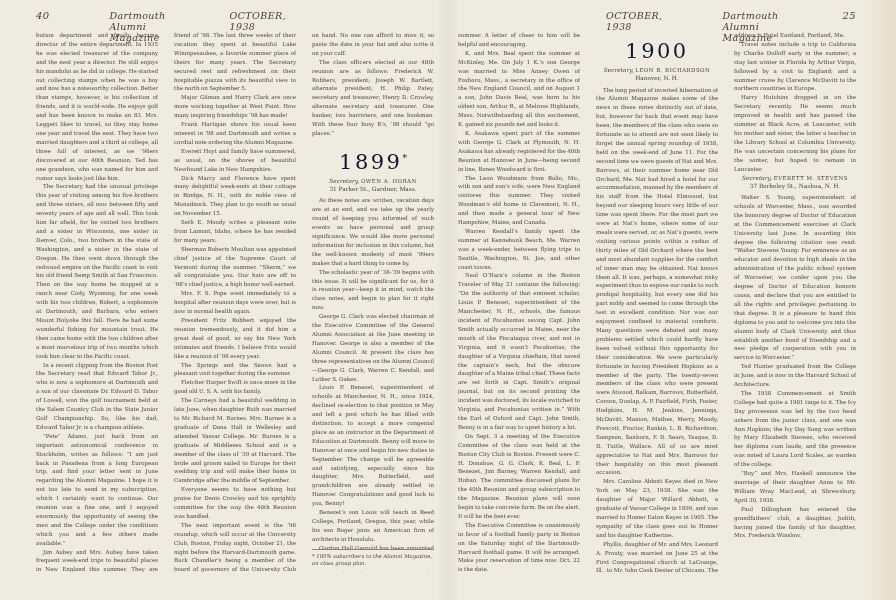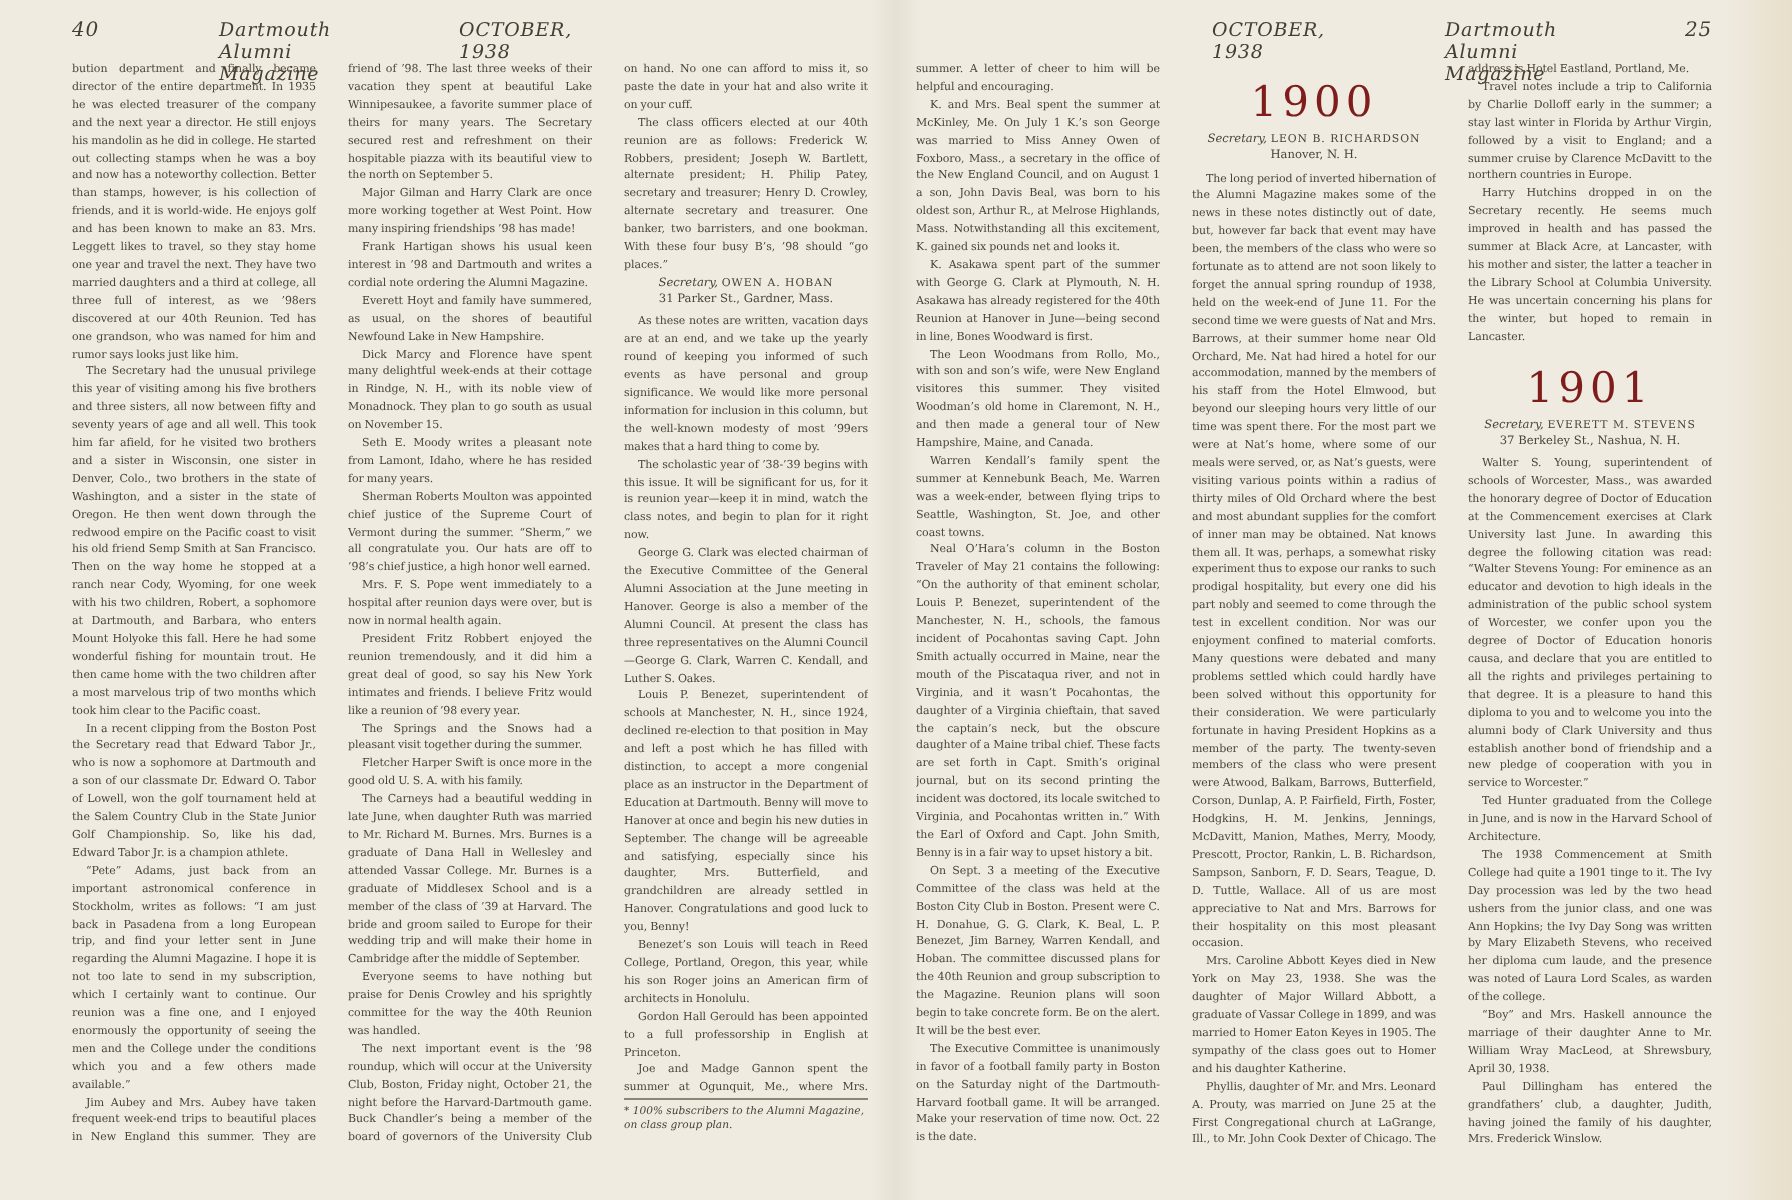--- a/index.html
+++ b/index.html
@@ -14,21 +14,21 @@
   .page-right{left:448px;padding:10px 22px 0 10px;}
   .running-head{display:flex;align-items:baseline;font-style:italic;font-size:9.5px;letter-spacing:.4px;color:#453e31;height:18px;gap:22px;}
   .page-left .running-head{justify-content:flex-start;width:250px;}
   .page-right .running-head{justify-content:flex-end;margin-left:auto;width:250px;margin-right:0;margin-left:148px;}
   .running-head .pgnum{font-style:italic;font-size:10px;}
   .running-head .sp{width:16px;flex:0 0 auto;}
   .cols{display:flex;gap:16px;margin-top:3px;}
   .col{width:122px;flex:0 0 auto;height:541px;overflow:hidden;position:relative;background:transparent;}
   .para{margin:0;font-size:5.5px;line-height:8.9px;text-align:justify;text-indent:7px;letter-spacing:-.03px;word-spacing:-.2px;color:#4a4337;}
   .para.flush{text-indent:0;}
-  .year-heading{text-align:center;font-size:21px;letter-spacing:2.5px;color:#7f1d1d;margin:9px 0 4px 0;line-height:22px;font-weight:normal;}
+  .year-heading{text-align:center;font-size:21px;letter-spacing:2.5px;color:#0f172a;margin:9px 0 4px 0;line-height:22px;font-weight:normal;}
   .year-heading sup{font-size:9px;letter-spacing:0;}
   .secretary{text-align:center;font-size:5.8px;line-height:8px;color:#4a4337;}
   .sec-label{font-style:italic;}
   .sec-name{font-size:5.4px;letter-spacing:.5px;}
   .address{text-align:center;font-size:5.8px;line-height:8.5px;margin-bottom:3px;color:#4a4337;}
   .footnote{position:absolute;bottom:4px;left:0;right:0;background:#efebe0;border-top:.8px solid #8d8574;padding-top:2.5px;font-style:italic;font-size:5.3px;line-height:7.6px;color:#4a4337;text-align:left;}
 </style>
 </head>
 <body>
 
@@ -62,20 +62,21 @@
           <p class="para">President Fritz Robbert enjoyed the reunion tremendously, and it did him a great deal of good, so say his New York intimates and friends. I believe Fritz would like a reunion of ’98 every year.</p>
           <p class="para">The Springs and the Snows had a pleasant visit together during the summer.</p>
           <p class="para">Fletcher Harper Swift is once more in the good old U. S. A. with his family.</p>
           <p class="para">The Carneys had a beautiful wedding in late June, when daughter Ruth was married to Mr. Richard M. Burnes. Mrs. Burnes is a graduate of Dana Hall in Wellesley and attended Vassar College. Mr. Burnes is a graduate of Middlesex School and is a member of the class of ’39 at Harvard. The bride and groom sailed to Europe for their wedding trip and will make their home in Cambridge after the middle of September.</p>
           <p class="para">Everyone seems to have nothing but praise for Denis Crowley and his sprightly committee for the way the 40th Reunion was handled.</p>
           <p class="para">The next important event is the ’98 roundup, which will occur at the University Club, Boston, Friday night, October 21, the night before the Harvard-Dartmouth game. Buck Chandler’s being a member of the board of governors of the University Club has enabled us to acquire our old fine room at the club. The moving pictures of the reunion taken by our official photographer “Bill” Williams will be shown. It is hoped, too, that the report of the reunion and of class affairs will be</p>
         </div>
         <div class="col">
           <p class="para flush">on hand. No one can afford to miss it, so paste the date in your hat and also write it on your cuff.</p>
           <p class="para">The class officers elected at our 40th reunion are as follows: Frederick W. Robbers, president; Joseph W. Bartlett, alternate president; H. Philip Patey, secretary and treasurer; Henry D. Crowley, alternate secretary and treasurer. One banker, two barristers, and one bookman. With these four busy B’s, ’98 should “go places.”</p>
+          <div class="year-heading">1899<sup>*</sup></div>
           <div class="secretary"><span class="sec-label">Secretary, </span><span class="sec-name">OWEN A. HOBAN</span></div>
           <div class="address">31 Parker St., Gardner, Mass.</div>
           <p class="para">As these notes are written, vacation days are at an end, and we take up the yearly round of keeping you informed of such events as have personal and group significance. We would like more personal information for inclusion in this column, but the well-known modesty of most ’99ers makes that a hard thing to come by.</p>
           <p class="para">The scholastic year of ’38-’39 begins with this issue. It will be significant for us, for it is reunion year—keep it in mind, watch the class notes, and begin to plan for it right now.</p>
           <p class="para">George G. Clark was elected chairman of the Executive Committee of the General Alumni Association at the June meeting in Hanover. George is also a member of the Alumni Council. At present the class has three representatives on the Alumni Council—George G. Clark, Warren C. Kendall, and Luther S. Oakes.</p>
           <p class="para">Louis P. Benezet, superintendent of schools at Manchester, N. H., since 1924, declined re-election to that position in May and left a post which he has filled with distinction, to accept a more congenial place as an instructor in the Department of Education at Dartmouth. Benny will move to Hanover at once and begin his new duties in September. The change will be agreeable and satisfying, especially since his daughter, Mrs. Butterfield, and grandchildren are already settled in Hanover. Congratulations and good luck to you, Benny!</p>
           <p class="para">Benezet’s son Louis will teach in Reed College, Portland, Oregon, this year, while his son Roger joins an American firm of architects in Honolulu.</p>
           <p class="para">Gordon Hall Gerould has been appointed to a full professorship in English at Princeton.</p>
           <p class="para">Joe and Madge Gannon spent the summer at Ogunquit, Me., where Mrs. Gannon has recently bought a summer home.</p>
           <div class="footnote">* 100% subscribers to the Alumni Magazine, on class group plan.</div>
@@ -107,21 +108,20 @@
           <div class="secretary"><span class="sec-label">Secretary, </span><span class="sec-name">LEON B. RICHARDSON</span></div>
           <div class="address">Hanover, N. H.</div>
           <p class="para">The long period of inverted hibernation of the Alumni Magazine makes some of the news in these notes distinctly out of date, but, however far back that event may have been, the members of the class who were so fortunate as to attend are not soon likely to forget the annual spring roundup of 1938, held on the week-end of June 11. For the second time we were guests of Nat and Mrs. Barrows, at their summer home near Old Orchard, Me. Nat had hired a hotel for our accommodation, manned by the members of his staff from the Hotel Elmwood, but beyond our sleeping hours very little of our time was spent there. For the most part we were at Nat’s home, where some of our meals were served, or, as Nat’s guests, were visiting various points within a radius of thirty miles of Old Orchard where the best and most abundant supplies for the comfort of inner man may be obtained. Nat knows them all. It was, perhaps, a somewhat risky experiment thus to expose our ranks to such prodigal hospitality, but every one did his part nobly and seemed to come through the test in excellent condition. Nor was our enjoyment confined to material comforts. Many questions were debated and many problems settled which could hardly have been solved without this opportunity for their consideration. We were particularly fortunate in having President Hopkins as a member of the party. The twenty-seven members of the class who were present were Atwood, Balkam, Barrows, Butterfield, Corson, Dunlap, A. P. Fairfield, Firth, Foster, Hodgkins, H. M. Jenkins, Jennings, McDavitt, Manion, Mathes, Merry, Moody, Prescott, Proctor, Rankin, L. B. Richardson, Sampson, Sanborn, F. D. Sears, Teague, D. D. Tuttle, Wallace. All of us are most appreciative to Nat and Mrs. Barrows for their hospitality on this most pleasant occasion.</p>
           <p class="para">Mrs. Caroline Abbott Keyes died in New York on May 23, 1938. She was the daughter of Major Willard Abbott, a graduate of Vassar College in 1899, and was married to Homer Eaton Keyes in 1905. The sympathy of the class goes out to Homer and his daughter Katherine.</p>
           <p class="para">Phyllis, daughter of Mr. and Mrs. Leonard A. Prouty, was married on June 25 at the First Congregational church at LaGrange, Ill., to Mr. John Cook Dexter of Chicago. The wedding was followed by a reception at LaGrange Country Club.</p>
         </div>
         <div class="col">
           <p class="para flush">address is Hotel Eastland, Portland, Me.</p>
           <p class="para">Travel notes include a trip to California by Charlie Dolloff early in the summer; a stay last winter in Florida by Arthur Virgin, followed by a visit to England; and a summer cruise by Clarence McDavitt to the northern countries in Europe.</p>
           <p class="para">Harry Hutchins dropped in on the Secretary recently. He seems much improved in health and has passed the summer at Black Acre, at Lancaster, with his mother and sister, the latter a teacher in the Library School at Columbia University. He was uncertain concerning his plans for the winter, but hoped to remain in Lancaster.</p>
-          <div class="year-heading">1901</div>
           <div class="secretary"><span class="sec-label">Secretary, </span><span class="sec-name">EVERETT M. STEVENS</span></div>
           <div class="address">37 Berkeley St., Nashua, N. H.</div>
           <p class="para">Walter S. Young, superintendent of schools of Worcester, Mass., was awarded the honorary degree of Doctor of Education at the Commencement exercises at Clark University last June. In awarding this degree the following citation was read: “Walter Stevens Young: For eminence as an educator and devotion to high ideals in the administration of the public school system of Worcester, we confer upon you the degree of Doctor of Education honoris causa, and declare that you are entitled to all the rights and privileges pertaining to that degree. It is a pleasure to hand this diploma to you and to welcome you into the alumni body of Clark University and thus establish another bond of friendship and a new pledge of cooperation with you in service to Worcester.”</p>
           <p class="para">Ted Hunter graduated from the College in June, and is now in the Harvard School of Architecture.</p>
           <p class="para">The 1938 Commencement at Smith College had quite a 1901 tinge to it. The Ivy Day procession was led by the two head ushers from the junior class, and one was Ann Hopkins; the Ivy Day Song was written by Mary Elizabeth Stevens, who received her diploma cum laude, and the presence was noted of Laura Lord Scales, as warden of the college.</p>
           <p class="para">“Boy” and Mrs. Haskell announce the marriage of their daughter Anne to Mr. William Wray MacLeod, at Shrewsbury, April 30, 1938.</p>
           <p class="para">Paul Dillingham has entered the grandfathers’ club, a daughter, Judith, having joined the family of his daughter, Mrs. Frederick Winslow.</p>
         </div>
       </div>
   </div>

